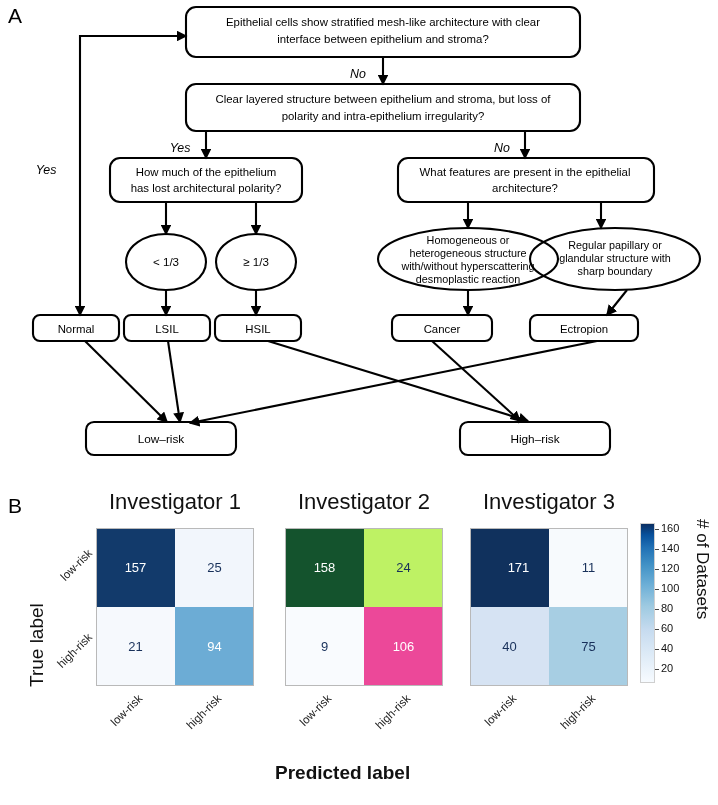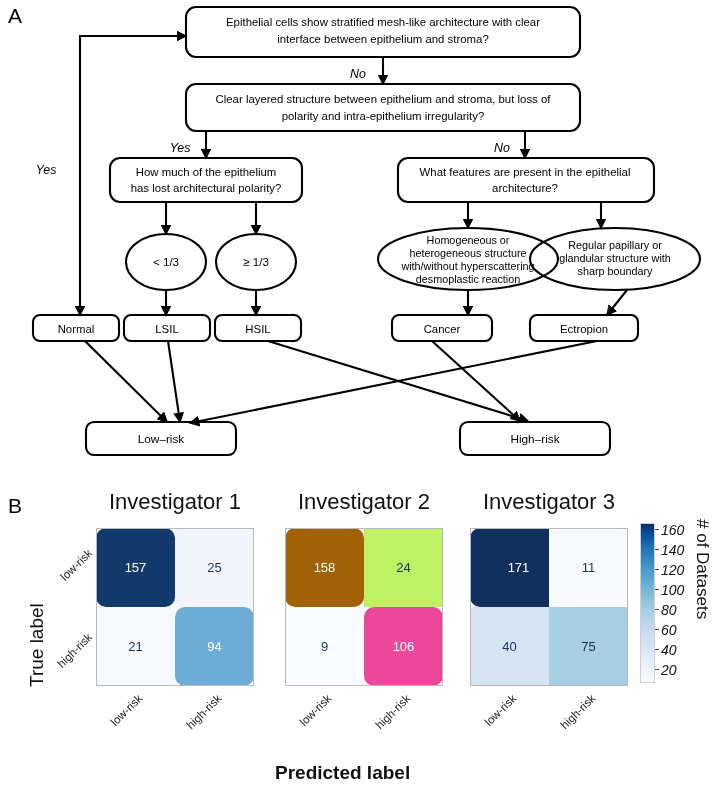--- a/index.html
+++ b/index.html
@@ -4,36 +4,36 @@
 <style>
   html,body{margin:0;padding:0;background:#ffffff;}
   body{width:718px;height:805px;position:relative;overflow:hidden;
        font-family:"Liberation Sans","DejaVu Sans",sans-serif;color:#000;}
   .panel-letter{position:absolute;font-size:21px;font-weight:400;color:#000;}
   #flow-svg{position:absolute;left:0;top:0;}
   #matrix-area{position:absolute;left:0;top:487px;width:718px;height:318px;}
   .mtitle{position:absolute;font-size:22px;color:#111;text-align:center;white-space:nowrap;}
   .cell{position:absolute;display:flex;align-items:center;justify-content:center;
         font-size:13px;box-sizing:border-box;}
-  .cell.dark{color:#ffffff;border-radius:10px;}
+  .cell.dark{color:#ffffff;}
   .cell.light{color:#18305a;}
   .mborder{position:absolute;box-sizing:border-box;border:1px solid #b9b9b9;pointer-events:none;}
   .tick-x{position:absolute;font-size:11.5px;color:#222;white-space:nowrap;
           transform-origin:right top;transform:rotate(-45deg);}
   .tick-y{position:absolute;font-size:11.5px;color:#222;white-space:nowrap;
           transform-origin:right center;transform:rotate(-45deg);}
   .axis-title{position:absolute;font-size:19px;color:#111;white-space:nowrap;}
   #truelabel{transform:rotate(-90deg);transform-origin:left top;}
   .cb-wrap{position:absolute;}
   .cb-grad{position:absolute;width:15px;height:160px;
            background:linear-gradient(to top,#f7fbff 0%,#deebf7 17%,#c6dbef 33%,#9ecae1 48%,
                       #6baed6 62%,#4292c6 74%,#2171b5 85%,#08519c 93%,#0b2e62 100%);
            border:1px solid #cfcfcf;box-sizing:border-box;}
   .cb-tick{position:absolute;width:4px;height:1px;background:#444;}
-  .cb-lab{position:absolute;font-size:14px;color:#111;white-space:nowrap;font-style:italic;}
+  .cb-lab{position:absolute;font-size:11px;color:#111;white-space:nowrap;}
   #cb-title{position:absolute;font-size:17px;color:#111;white-space:nowrap;
             transform:rotate(90deg);transform-origin:left top;}
 </style>
 </head>
 <body>
 
 <div class="panel-letter" style="left:8px;top:4px;">A</div>
 
 <svg id="flow-svg" width="718" height="487" viewBox="0 0 718 487">
   <defs>
@@ -146,21 +146,21 @@
   <div class="mtitle" style="left:96px;top:2px;width:158px;">Investigator 1</div>
   <div class="cell dark" style="left:96px;top:41px;width:79px;height:79px;background:#123a6b;">157</div>
   <div class="cell light" style="left:175px;top:41px;width:79px;height:79px;background:#f2f6fc;">25</div>
   <div class="cell light" style="left:96px;top:120px;width:79px;height:79px;background:#f6f9fd;">21</div>
   <div class="cell dark" style="left:175px;top:120px;width:79px;height:79px;background:#6cacd5;">94</div>
   <div class="mborder" style="left:96px;top:41px;width:158px;height:158px;"></div>
   <div class="tick-x" style="left:86px;top:205px;width:50px;text-align:right;">low-risk</div>
   <div class="tick-x" style="left:165px;top:205px;width:50px;text-align:right;">high-risk</div>
 
   <div class="mtitle" style="left:285px;top:2px;width:158px;">Investigator 2</div>
-  <div class="cell dark" style="left:285px;top:41px;width:79px;height:79px;background:#a16207;">158</div>
+  <div class="cell dark" style="left:285px;top:41px;width:79px;height:79px;background:#14532d;">158</div>
   <div class="cell light" style="left:364px;top:41px;width:79px;height:79px;background:#bef264;">24</div>
   <div class="cell light" style="left:285px;top:120px;width:79px;height:79px;background:#f9fbfe;">9</div>
   <div class="cell dark" style="left:364px;top:120px;width:79px;height:79px;background:#ec4899;text-align:center;">106</div>
   <div class="mborder" style="left:285px;top:41px;width:158px;height:158px;"></div>
   <div class="tick-x" style="left:275px;top:205px;width:50px;text-align:right;">low-risk</div>
   <div class="tick-x" style="left:354px;top:205px;width:50px;text-align:right;">high-risk</div>
 
   <div class="mtitle" style="left:470px;top:2px;width:158px;">Investigator 3</div>
   <div class="cell dark" style="left:470px;top:41px;width:97px;height:79px;background:#10315d;">171</div>
   <div class="cell light" style="left:549px;top:41px;width:79px;height:79px;background:#f7fafd;">11</div>

